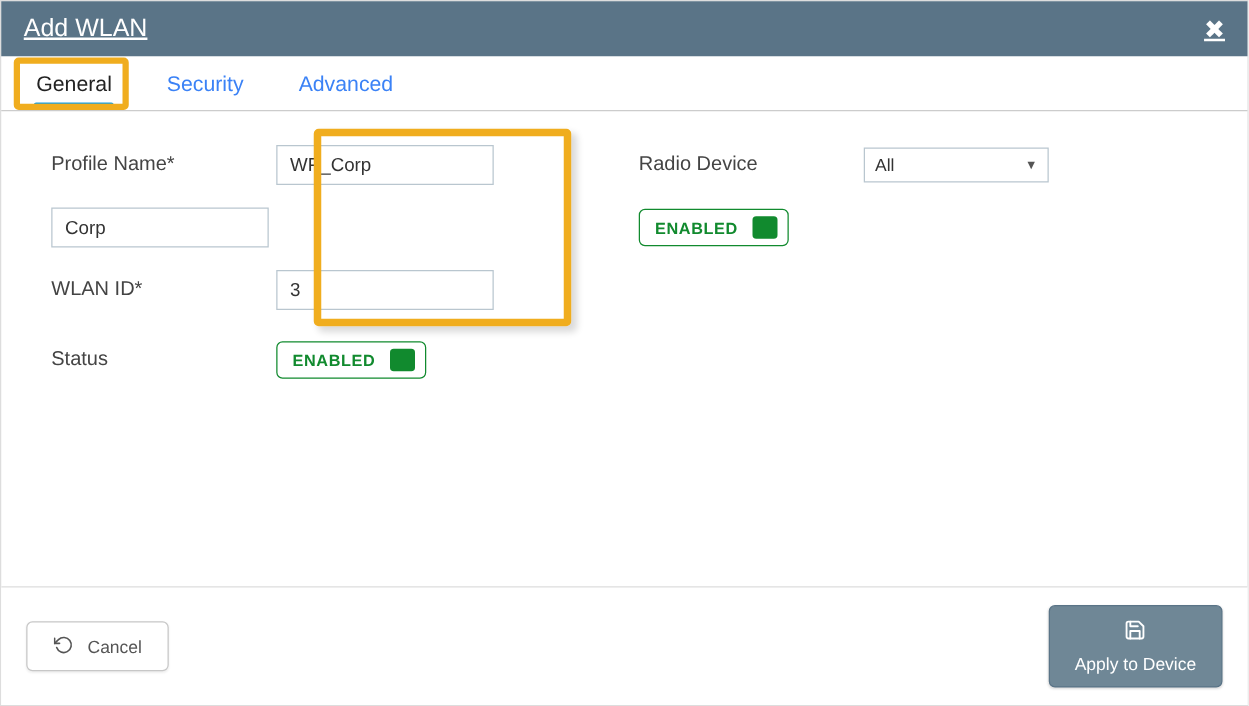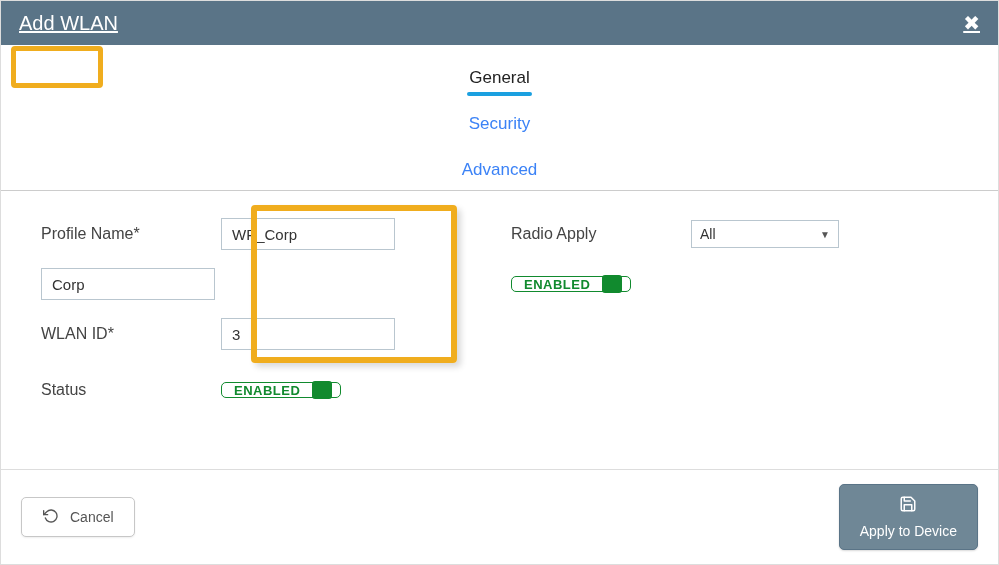--- a/index.html
+++ b/index.html
@@ -16,25 +16,24 @@
       justify-content: space-between;
       height: 44px;
       text-decoration: underline;
     }
     .modal-header .close-icon {
       font-size: 20px; cursor: pointer; color:#fff;
     }
     .tab-row {
       display: flex;
       align-items: center;
-      padding: 15px 10px 0 10px;
+      padding: 5px 10px 0 10px;
       gap: 8px;
       border-bottom: 1px solid #ccc;
       position: relative;
-      flex-direction: column;
     }
     .tab {
       padding: 8px 18px 10px 18px;
       font-size: 17px;
       color: #3b82f6;
       cursor: pointer;
       position: relative;
     }
     .tab.active { color: #222; }
     .tab.active::after {
@@ -87,21 +86,21 @@
       border-radius: 5px;
       padding: 4px 8px 4px 12px;
       display: inline-flex;
       align-items: center;
       gap: 12px;
       color: #118a2e;
       font-weight: 700;
       font-size: 13px;
       letter-spacing: 0.5px;
       cursor: pointer;
-      height: 16px;
+      height: 30px;
       background:#fff;
     }
     .toggle .knob {
       width: 20px; height: 18px;
       background: #118a2e;
       border-radius: 3px;
     }
     .hl-inputs-box {
       position: absolute;
       left: 210px; top: -4px;
@@ -181,21 +180,21 @@
         <div class="toggle">
           <span>ENABLED</span>
           <span class="knob"></span>
         </div>
       </div>
       <div class="hl-inputs-box"></div>
     </div>
 
     <div class="col-right">
       <div class="row">
-        <div class="label r">Radio Apply</div>
+        <div class="label r">Radio Device</div>
         <div class="select-like">
           <span>All</span>
           <span class="tri">▼</span>
         </div>
       </div>
       <div class="row">
         <div class="toggle">
           <span>ENABLED</span>
           <span class="knob"></span>
         </div>

